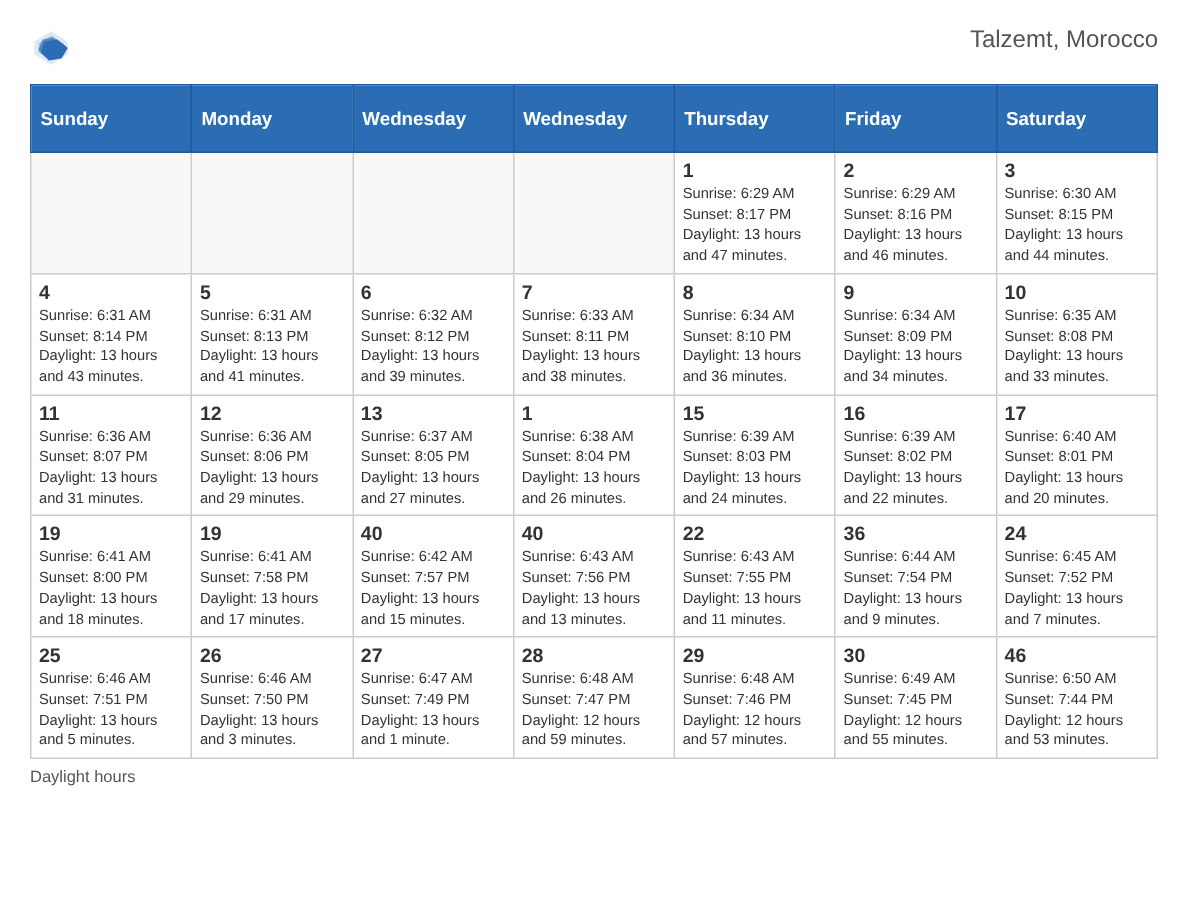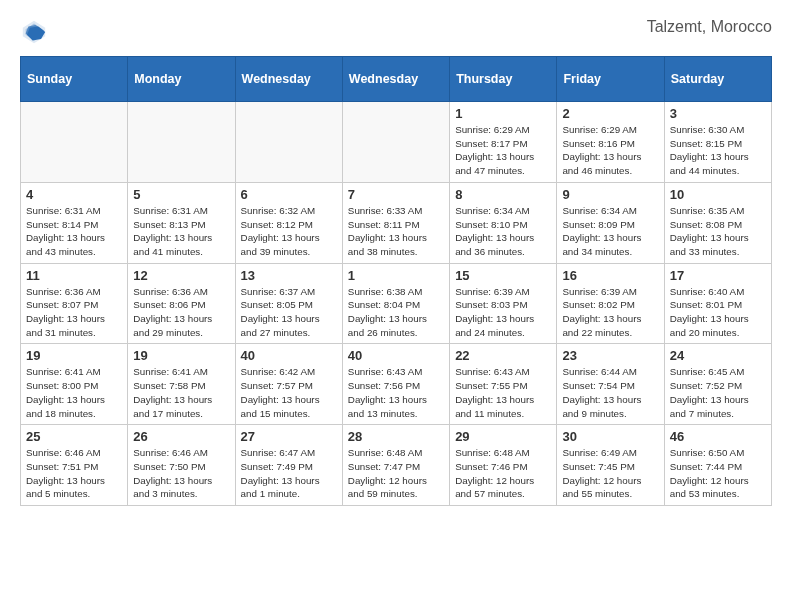--- a/index.html
+++ b/index.html
@@ -225,21 +225,21 @@
           </td>
           <td>
             <div class="cell-date">40</div>
             <div class="cell-info">Sunrise: 6:43 AM<br>Sunset: 7:56 PM<br>Daylight: 13 hours and 13 minutes.</div>
           </td>
           <td>
             <div class="cell-date">22</div>
             <div class="cell-info">Sunrise: 6:43 AM<br>Sunset: 7:55 PM<br>Daylight: 13 hours and 11 minutes.</div>
           </td>
           <td>
-            <div class="cell-date">23</div>
+            <div class="cell-date">36</div>
             <div class="cell-info">Sunrise: 6:44 AM<br>Sunset: 7:54 PM<br>Daylight: 13 hours and 9 minutes.</div>
           </td>
           <td>
             <div class="cell-date">24</div>
             <div class="cell-info">Sunrise: 6:45 AM<br>Sunset: 7:52 PM<br>Daylight: 13 hours and 7 minutes.</div>
           </td>
         </tr>
         <tr>
           <td>
             <div class="cell-date">25</div>
@@ -266,13 +266,16 @@
             <div class="cell-info">Sunrise: 6:49 AM<br>Sunset: 7:45 PM<br>Daylight: 12 hours and 55 minutes.</div>
           </td>
           <td>
             <div class="cell-date">46</div>
             <div class="cell-info">Sunrise: 6:50 AM<br>Sunset: 7:44 PM<br>Daylight: 12 hours and 53 minutes.</div>
           </td>
         </tr>
       </tbody>
   </table>
 
+  <div class="footer">
+    <span>Daylight hours</span>
+  </div>
 </div>
 
 </body></html>

